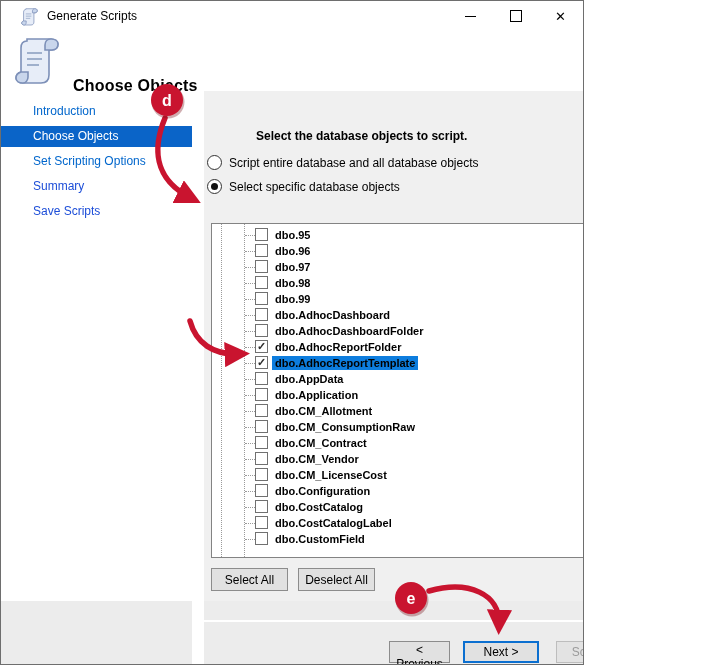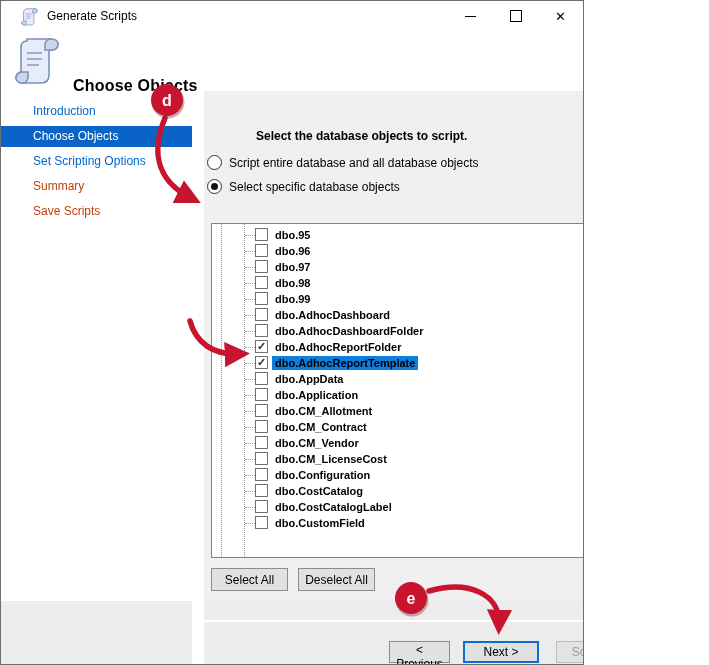--- a/index.html
+++ b/index.html
@@ -19,21 +19,21 @@
   .glyph-close{font-size:13px;line-height:1;}
   
   .header{position:absolute;left:0;top:30px;right:0;height:60px;background:#fff;}
   .header .big-icon{position:absolute;left:13px;top:3px;}
   .header .page-title{position:absolute;left:72px;top:46px;font-size:16px;font-weight:bold;letter-spacing:.2px;}
   
   .sidebar{position:absolute;left:0;top:90px;width:203px;height:510px;background:#fff;padding-top:10px;box-sizing:border-box;}
   .side-item{width:191px;height:21px;line-height:21px;margin-bottom:4px;padding-left:32px;box-sizing:border-box;font-size:12px;cursor:default;}
   .side-item.link{color:#0066cc;}
   .side-item.active{background:#0a64c8;color:#fff;}
-  .side-item.disabled{color:#c2410c;}
+  .side-item.disabled{color:#1d4ed8;}
   
   .main{position:absolute;left:203px;top:90px;width:504px;height:510px;background:#f0f0f0;}
   .help-link{position:absolute;top:8px;right:13px;display:flex;align-items:center;font-size:12px;color:#0066cc;}
   .help-badge{width:14px;height:14px;border-radius:50%;background:#2e66d9;color:#fff;font-size:10px;font-weight:bold;
     display:flex;align-items:center;justify-content:center;margin-right:5px;border:1px solid #9db6e0;box-sizing:border-box;}
   .heading{position:absolute;left:8px;top:38px;font-size:12px;font-weight:bold;margin-left:44px;}
   .radio-row{position:absolute;left:3px;display:flex;align-items:center;font-size:12px;}
   .radio-row.r1{top:64px;}
   .radio-row.r2{top:88px;}
   .radio{width:13px;height:13px;border:1px solid #333;border-radius:50%;background:#fff;margin-right:7px;position:relative;flex:0 0 auto;}
@@ -190,20 +190,25 @@
           </div>
           <div class="trow">
             <span class="stub"></span>
             <span class="cbx"></span>
             <span class="tlabel">dbo.Application</span>
           </div>
           <div class="trow">
             <span class="stub"></span>
             <span class="cbx"></span>
             <span class="tlabel">dbo.CM_Allotment</span>
+          </div>
+          <div class="trow">
+            <span class="stub"></span>
+            <span class="cbx"></span>
+            <span class="tlabel">dbo.CM_ConsumptionRaw</span>
           </div>
           <div class="trow">
             <span class="stub"></span>
             <span class="cbx"></span>
             <span class="tlabel">dbo.CM_Contract</span>
           </div>
           <div class="trow">
             <span class="stub"></span>
             <span class="cbx"></span>
             <span class="tlabel">dbo.CM_Vendor</span>

